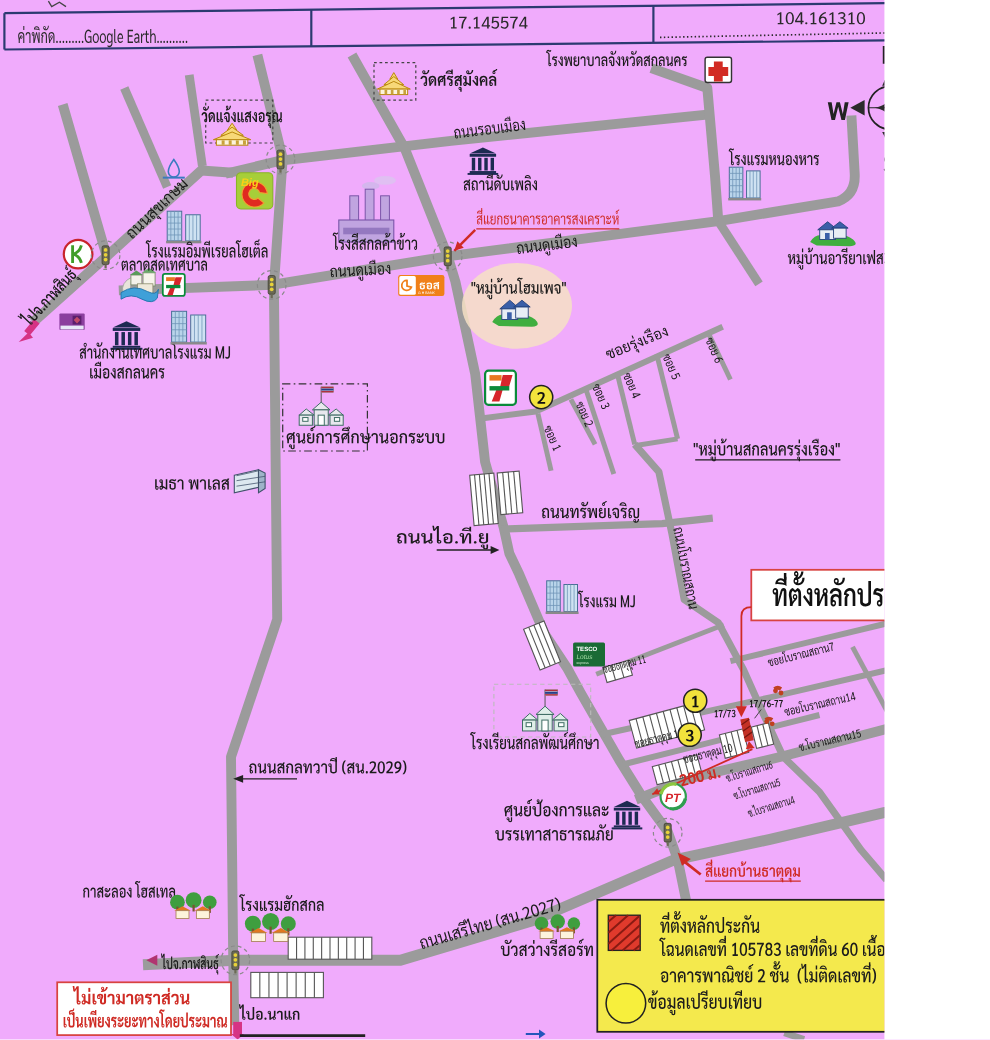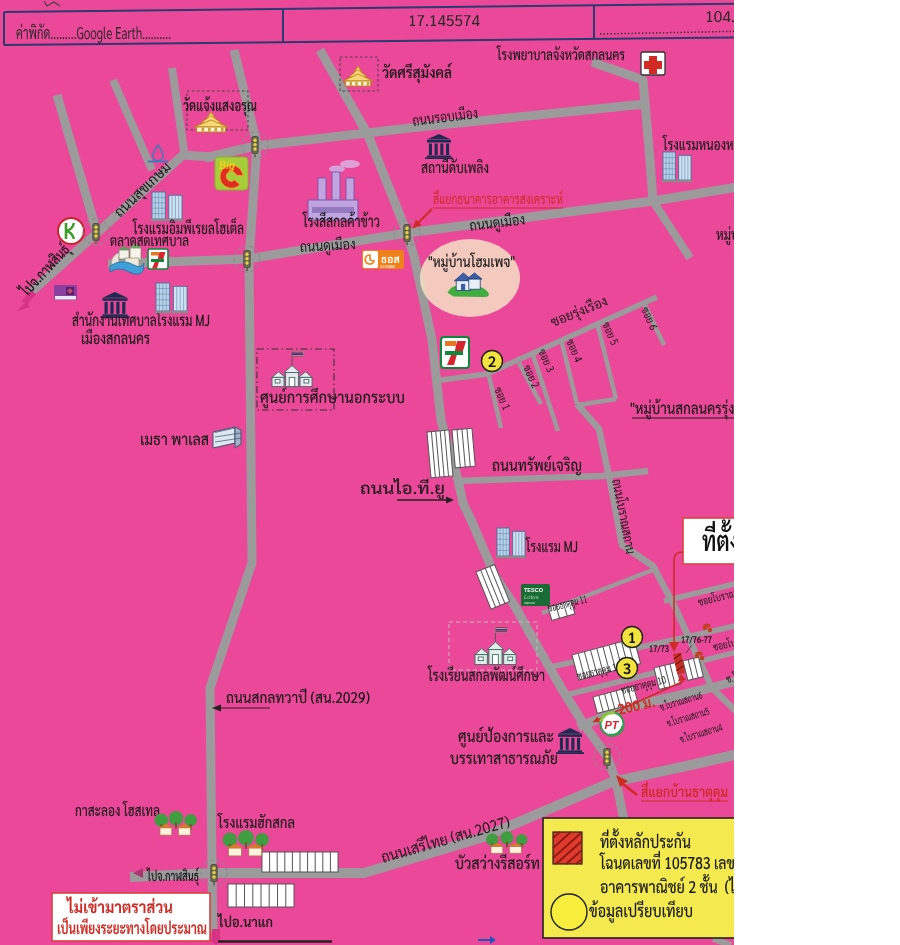--- a/index.html
+++ b/index.html
@@ -1,16 +1,16 @@
 <!DOCTYPE html>
 <html><head>
 <meta charset="utf-8">
 <style>
 html,body{margin:0;padding:0;background:#fff;}
-#map{position:relative;width:734px;height:945px;background:#ec4899;overflow:hidden;font-family:"Liberation Sans", sans-serif;}
+#map{position:relative;width:804px;height:945px;background:#f0abfc;overflow:hidden;font-family:"Liberation Sans", sans-serif;}
 </style>
 </head>
 <body>
 
 <div id="map">
 <svg width="900" height="945" viewBox="0 0 900 945">
 <defs>
         <path id="q0" d="M529 -395L529 0L444 0L444 -387Q444 -447 403 -482Q362 -517 291 -517Q214 -517 170 -478Q125 -439 125 -373Q125 -351 130 -318Q136 -286 138 -277Q141 -265 145 -241Q161 -315 198 -360Q236 -406 290 -406Q334 -406 360 -382Q386 -359 386 -317Q386 -277 361 -252Q336 -226 296 -226Q273 -226 252 -236Q230 -247 219 -267Q199 -236 185 -190Q171 -144 171 -104L171 0L87 0L87 -143Q87 -158 81 -185Q75 -212 68 -240Q42 -334 42 -377Q42 -473 109 -530Q176 -586 291 -586Q401 -586 465 -534Q529 -483 529 -395ZM252 -317Q252 -298 264 -286Q275 -274 294 -274Q313 -274 324 -286Q336 -298 336 -317Q336 -336 324 -348Q313 -359 294 -359Q275 -359 264 -348Q252 -336 252 -317Z"></path>
         <path id="q1" d="M-155 -903L-75 -903L-75 -689L-155 -689Z"></path>
         <path id="q2" d="M326 -426Q326 -468 298 -492Q271 -517 223 -517Q173 -517 143 -489Q113 -461 113 -413L30 -413Q30 -493 82 -540Q134 -586 223 -586Q310 -586 360 -544Q411 -501 411 -428L411 0L326 0Z"></path>

